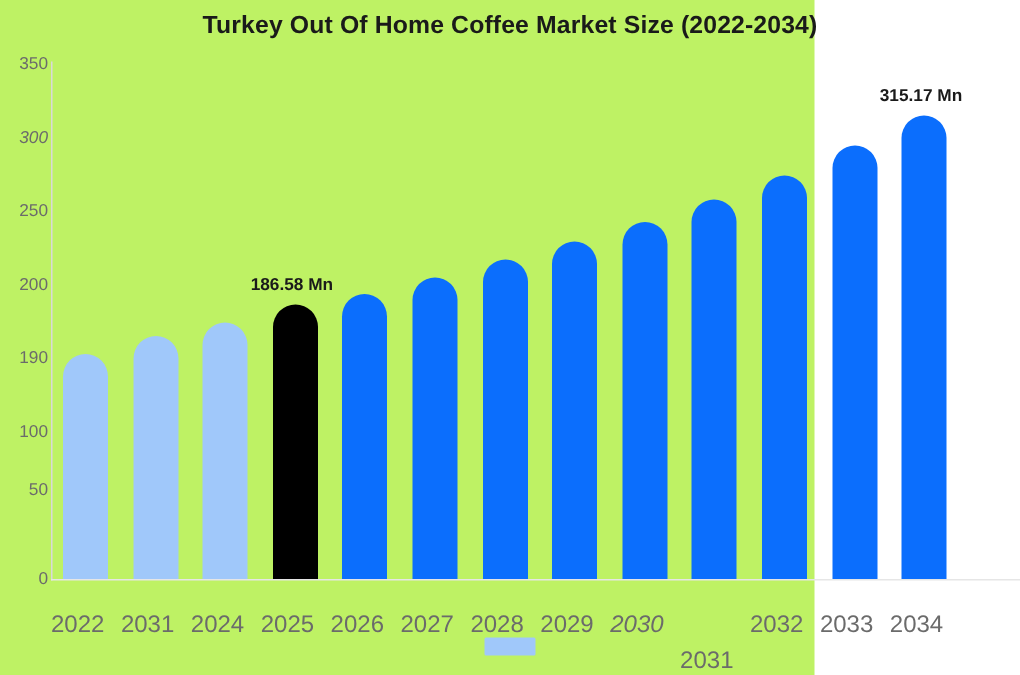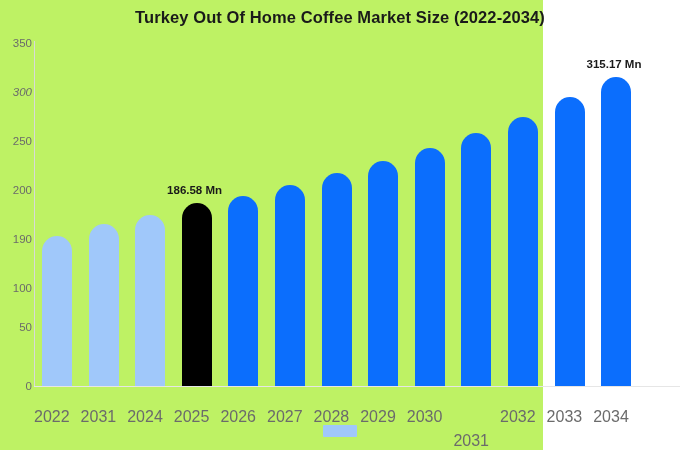--- a/index.html
+++ b/index.html
@@ -159,21 +159,21 @@
       <div class="xtick" style="left: 173.8px;">2025</div>
       <div class="bar" style="left: 228.4px; height: 190.12px; background: rgb(11, 110, 253); width: 30px;"></div>
       <div class="xtick" style="left: 220.4px;">2026</div>
       <div class="bar" style="left: 275px; height: 200.9px; background: rgb(11, 110, 253); width: 30px;"></div>
       <div class="xtick" style="left: 267px;">2027</div>
       <div class="bar" style="left: 321.6px; height: 212.66px; background: rgb(11, 110, 253); width: 30px;"></div>
       <div class="xtick" style="left: 313.6px;">2028</div>
       <div class="bar" style="left: 368.2px; height: 225.4px; background: rgb(11, 110, 253); width: 30px;"></div>
       <div class="xtick" style="left: 360.2px;">2029</div>
       <div class="bar" style="left: 414.8px; height: 238.14px; background: rgb(11, 110, 253); width: 30px;"></div>
-      <div class="xtick" style="left: 406.8px;">2030</div>
+      <div class="xtick" style="left: 406.8px; font-style: italic;">2030</div>
       <div class="bar" style="left: 461.4px; height: 252.84px; background: rgb(11, 110, 253); width: 30px;"></div>
       <div class="xtick" style="left: 453.4px; margin-top: 24px;">2031</div>
       <div class="bar" style="left: 508px; height: 268.52px; background: rgb(11, 110, 253); width: 30px;"></div>
       <div class="xtick" style="left: 500px;">2032</div>
       <div class="bar" style="left: 554.6px; height: 289.1px; background: rgb(11, 110, 253); width: 30px;"></div>
       <div class="xtick" style="left: 546.6px;">2033</div>
       <div class="bar" style="left: 601.2px; height: 308.867px; background: rgb(11, 110, 253); width: 30px;"></div>
       <div class="xtick" style="left: 593.2px;">2034</div>
       <div class="bar-label" style="top: 184.152px; left: 167.1px;">186.58 Mn</div>
       <div class="bar-label" style="top: 58.1334px; left: 586.5px;">315.17 Mn</div>

